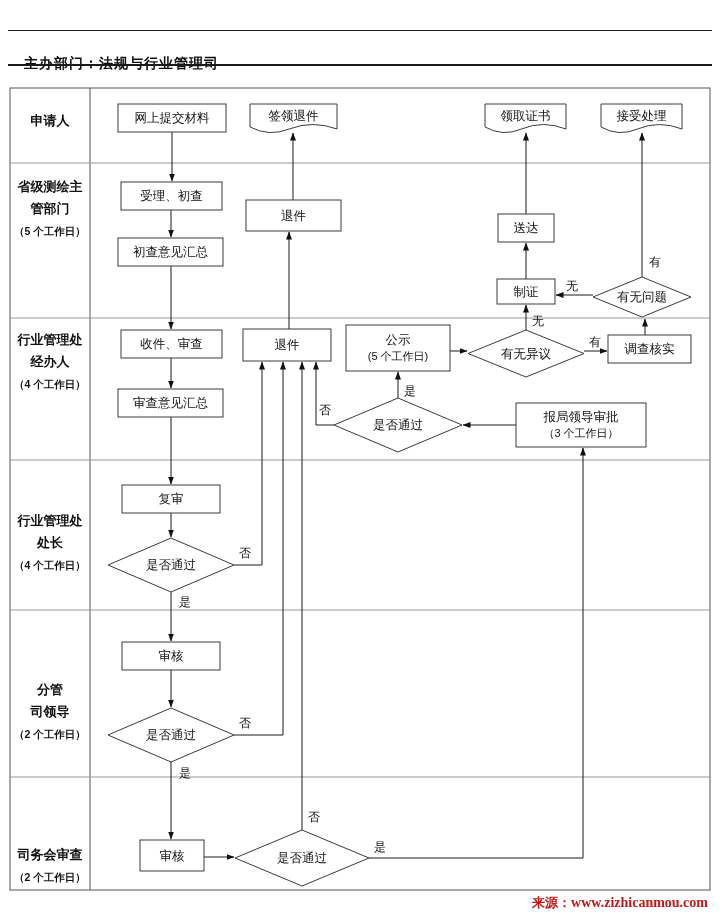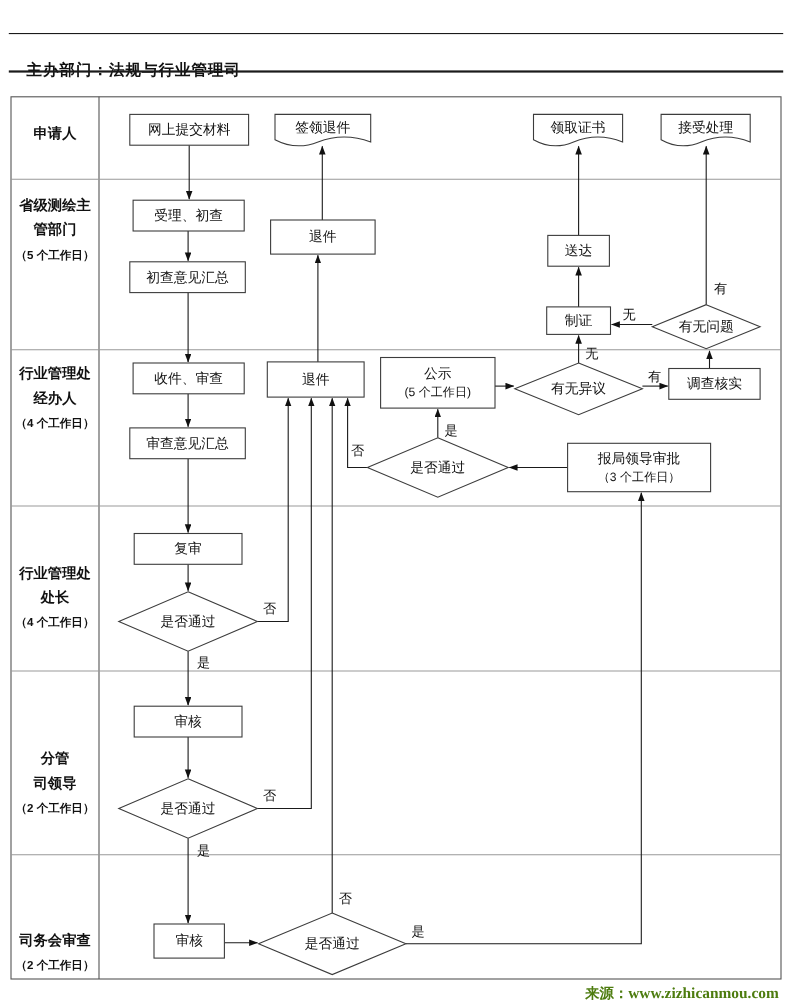--- a/index.html
+++ b/index.html
@@ -144,16 +144,16 @@
         <text x="308" y="821" font-size="12">否</text>
         <text x="319" y="414" font-size="12">否</text>
         <text x="404" y="395" font-size="12">是</text>
         <text x="532" y="325" font-size="12">无</text>
         <text x="589" y="346" font-size="12">有</text>
         <text x="566" y="290" font-size="12">无</text>
         <text x="649" y="266" font-size="12">有</text>
       </g>
   </svg>
 
-  <div class="footer" style="color: #4d7c0f;">
+  <div class="footer" style="color: #b91c1c;">
     <span class="lbl">来源：</span><span class="url">www.zizhicanmou.com</span>
   </div>
 </div>
 
 </body></html>

